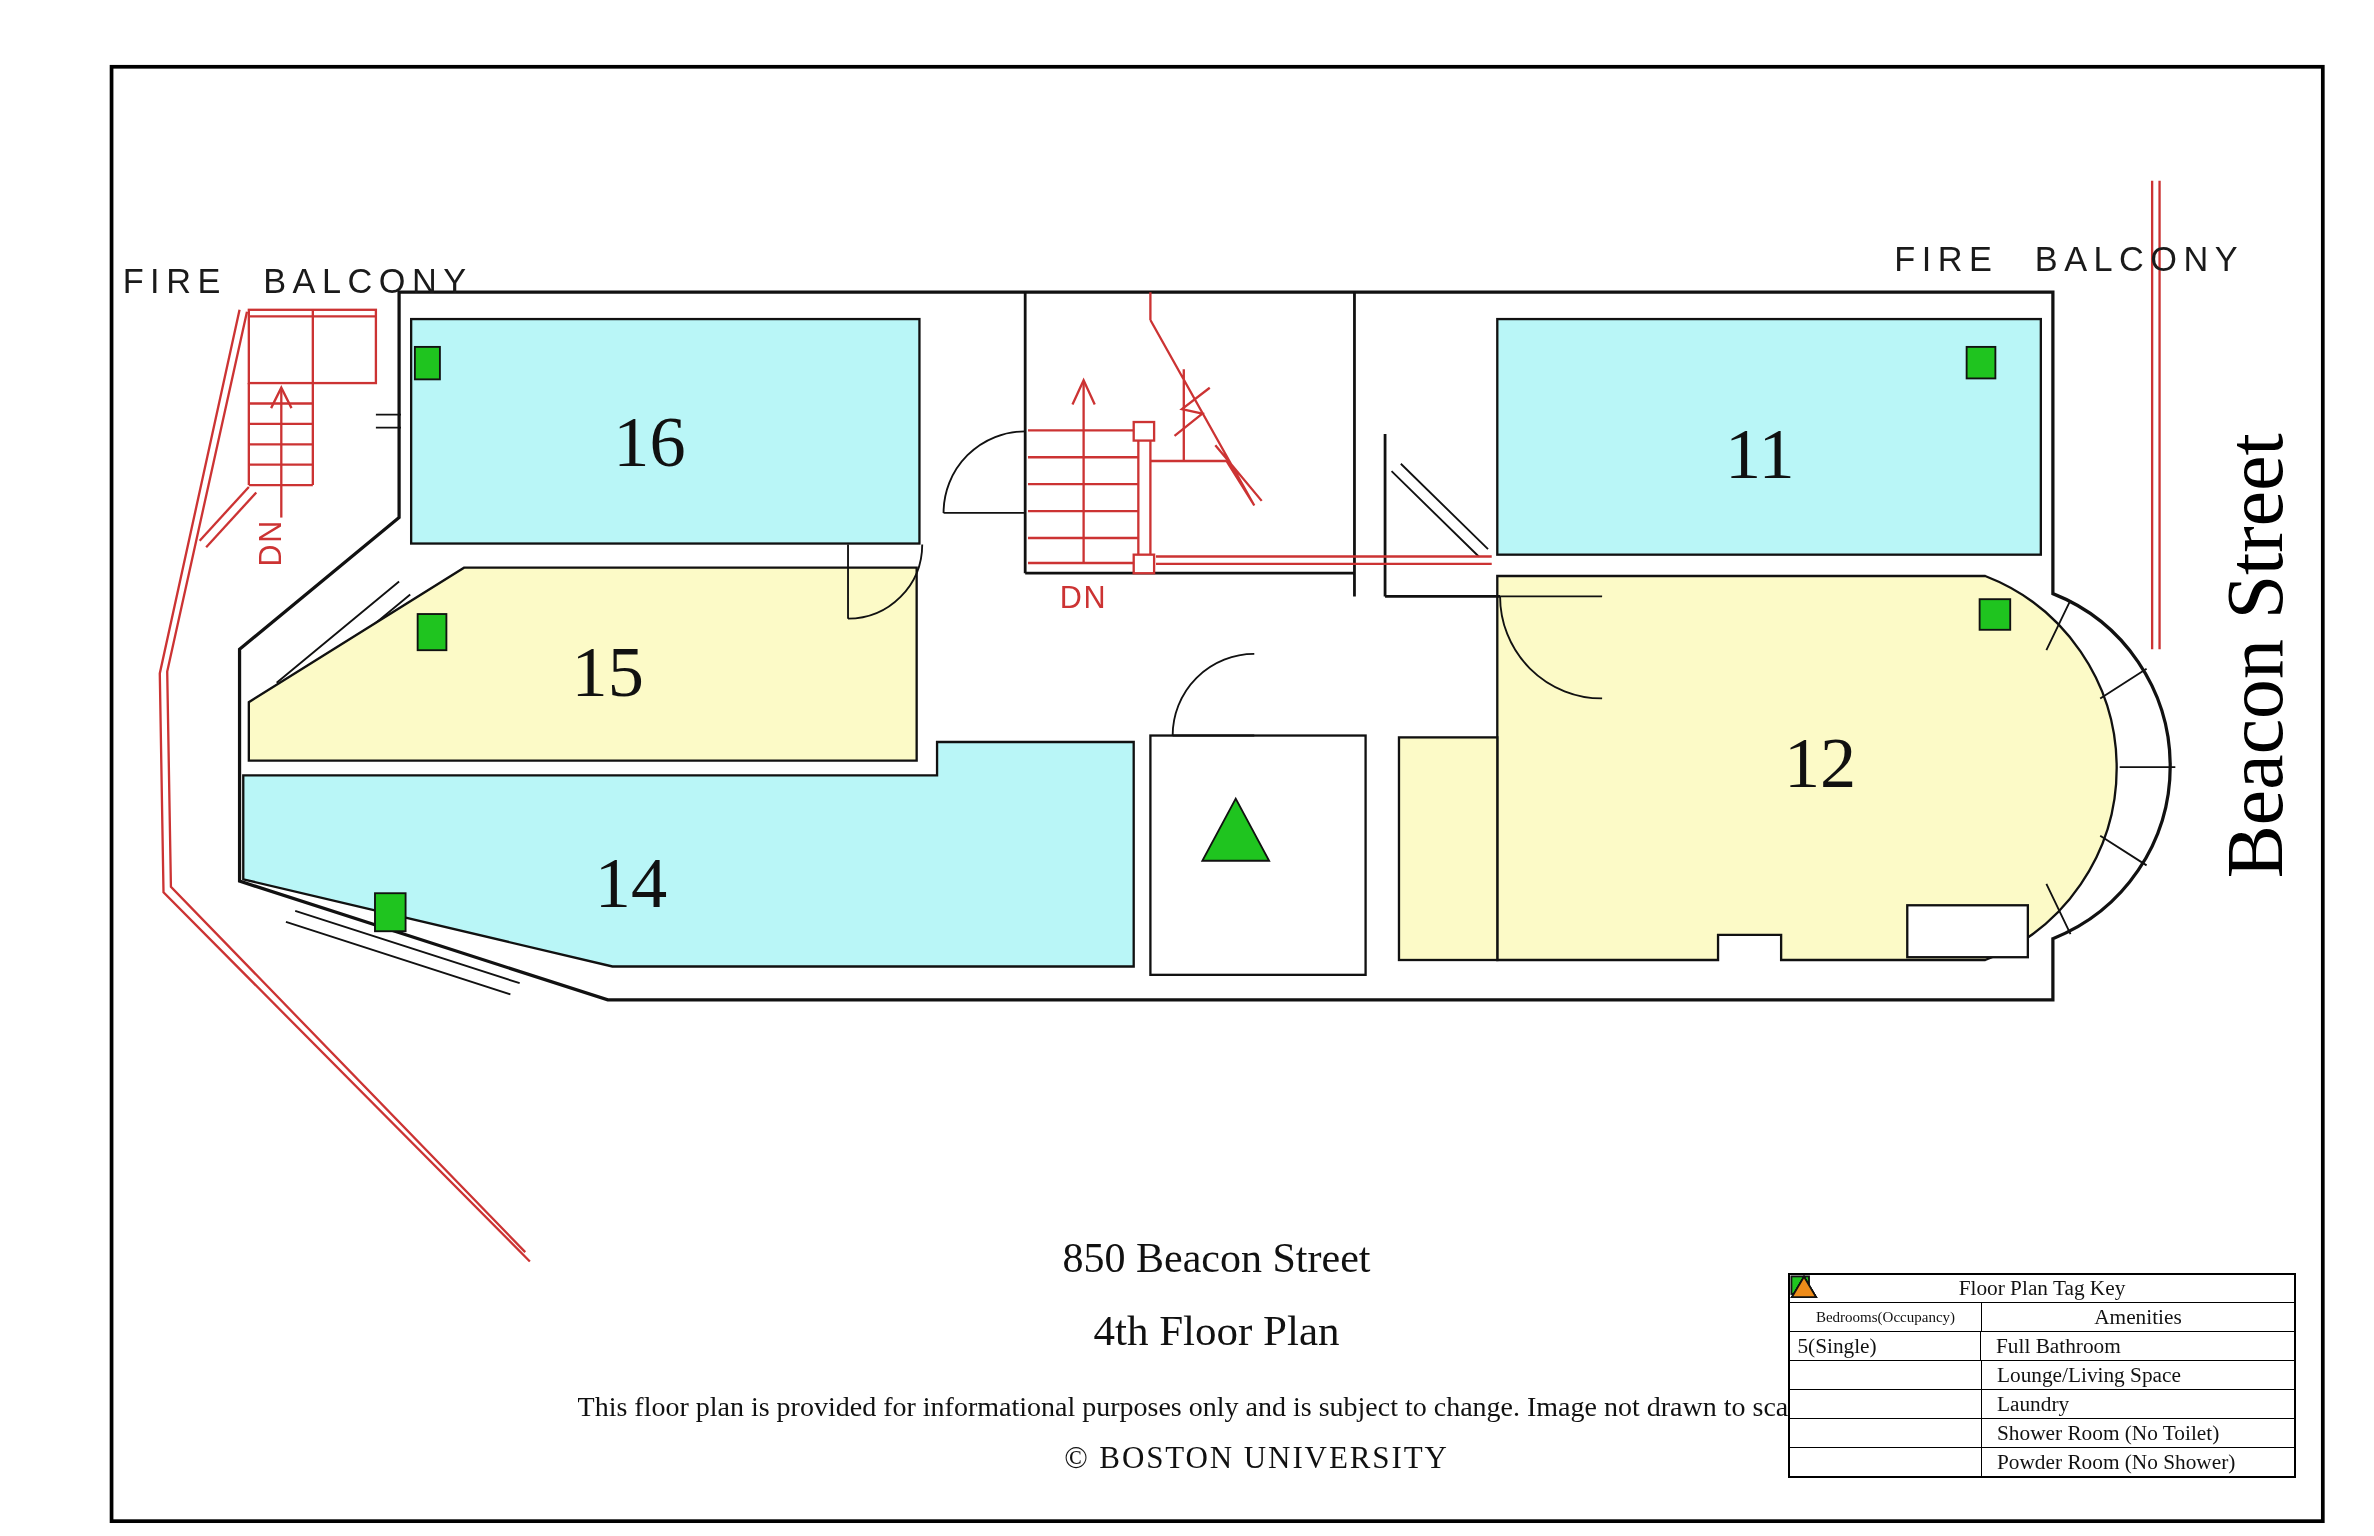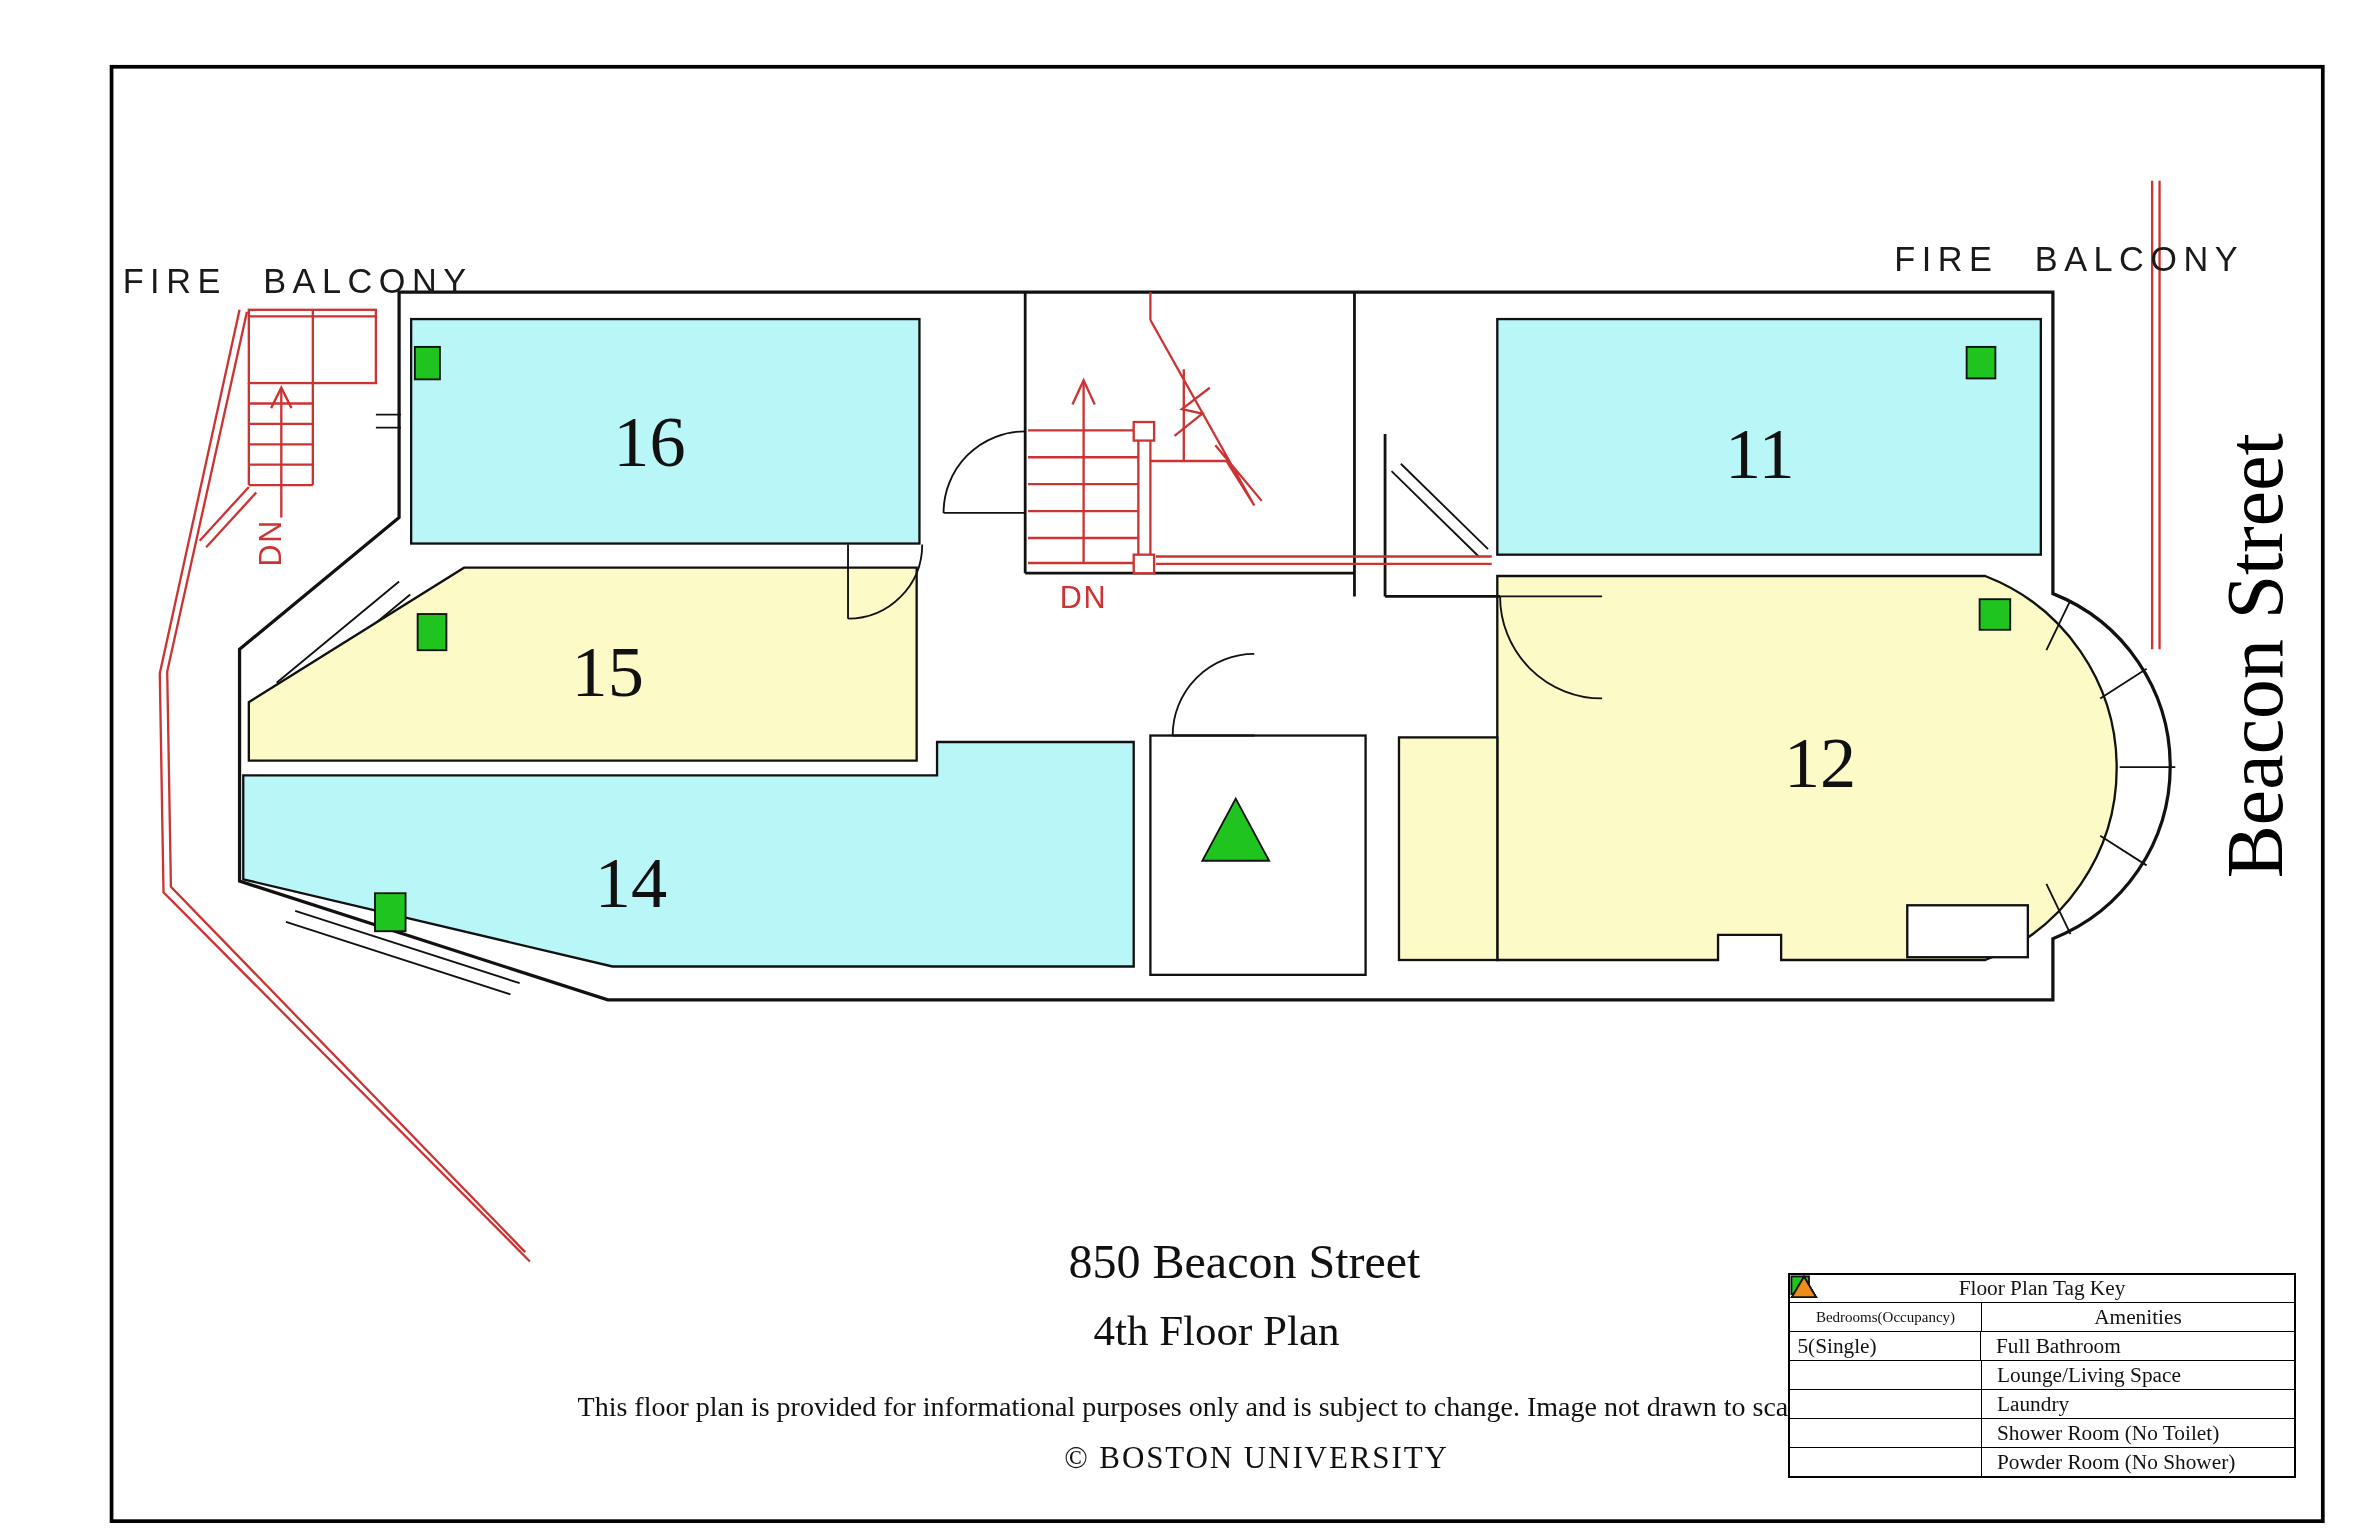--- a/index.html
+++ b/index.html
@@ -12,21 +12,21 @@
   .thin{stroke:#111111;stroke-width:2;fill:none;}
   .red{stroke:#cc3333;stroke-width:2.5;fill:none;}
   .redsq{fill:#ffffff;stroke:#cc3333;stroke-width:2.5;}
   .tag{stroke:#111111;stroke-width:2;}
   .cad{font-family:"Liberation Sans",sans-serif;font-size:37px;letter-spacing:7px;word-spacing:22px;fill:#1a1a1a;}
   .roomnum{font-family:"Liberation Serif",serif;font-size:78px;fill:#111;text-anchor:middle;}
   .street{font-family:"Liberation Serif",serif;font-size:86px;fill:#000;text-anchor:middle;}
   .dn{font-family:"Liberation Sans",sans-serif;font-size:33px;fill:#cc3333;letter-spacing:2px;text-anchor:middle;}
   
   .tb{position:absolute;left:111px;width:2211px;text-align:center;}
-  .tb-title{top:1234px;font-size:48px;margin-left:28px;}
+  .tb-title{top:1234px;font-size:42px;}
   .tb-sub{top:1306px;font-size:43px;}
   .tb-disc{left:204px;width:1985px;top:1391px;font-size:28px;}
   .tb-copy{top:1440px;font-size:31px;letter-spacing:1.9px;margin-left:40px;}
   
   #legend{position:absolute;left:1788px;top:1273px;width:504px;border:2.3px solid #000;
           font-size:21.3px;background:#fff;}
   .lg-row{display:flex;height:28px;line-height:27px;border-top:1.4px solid #000;}
   .lg-row:first-child{border-top:none;}
   .lg-title{height:27px;line-height:26px;text-align:center;}
   .lg-b{width:191px;border-right:1.4px solid #000;display:flex;align-items:center;justify-content:center;}

